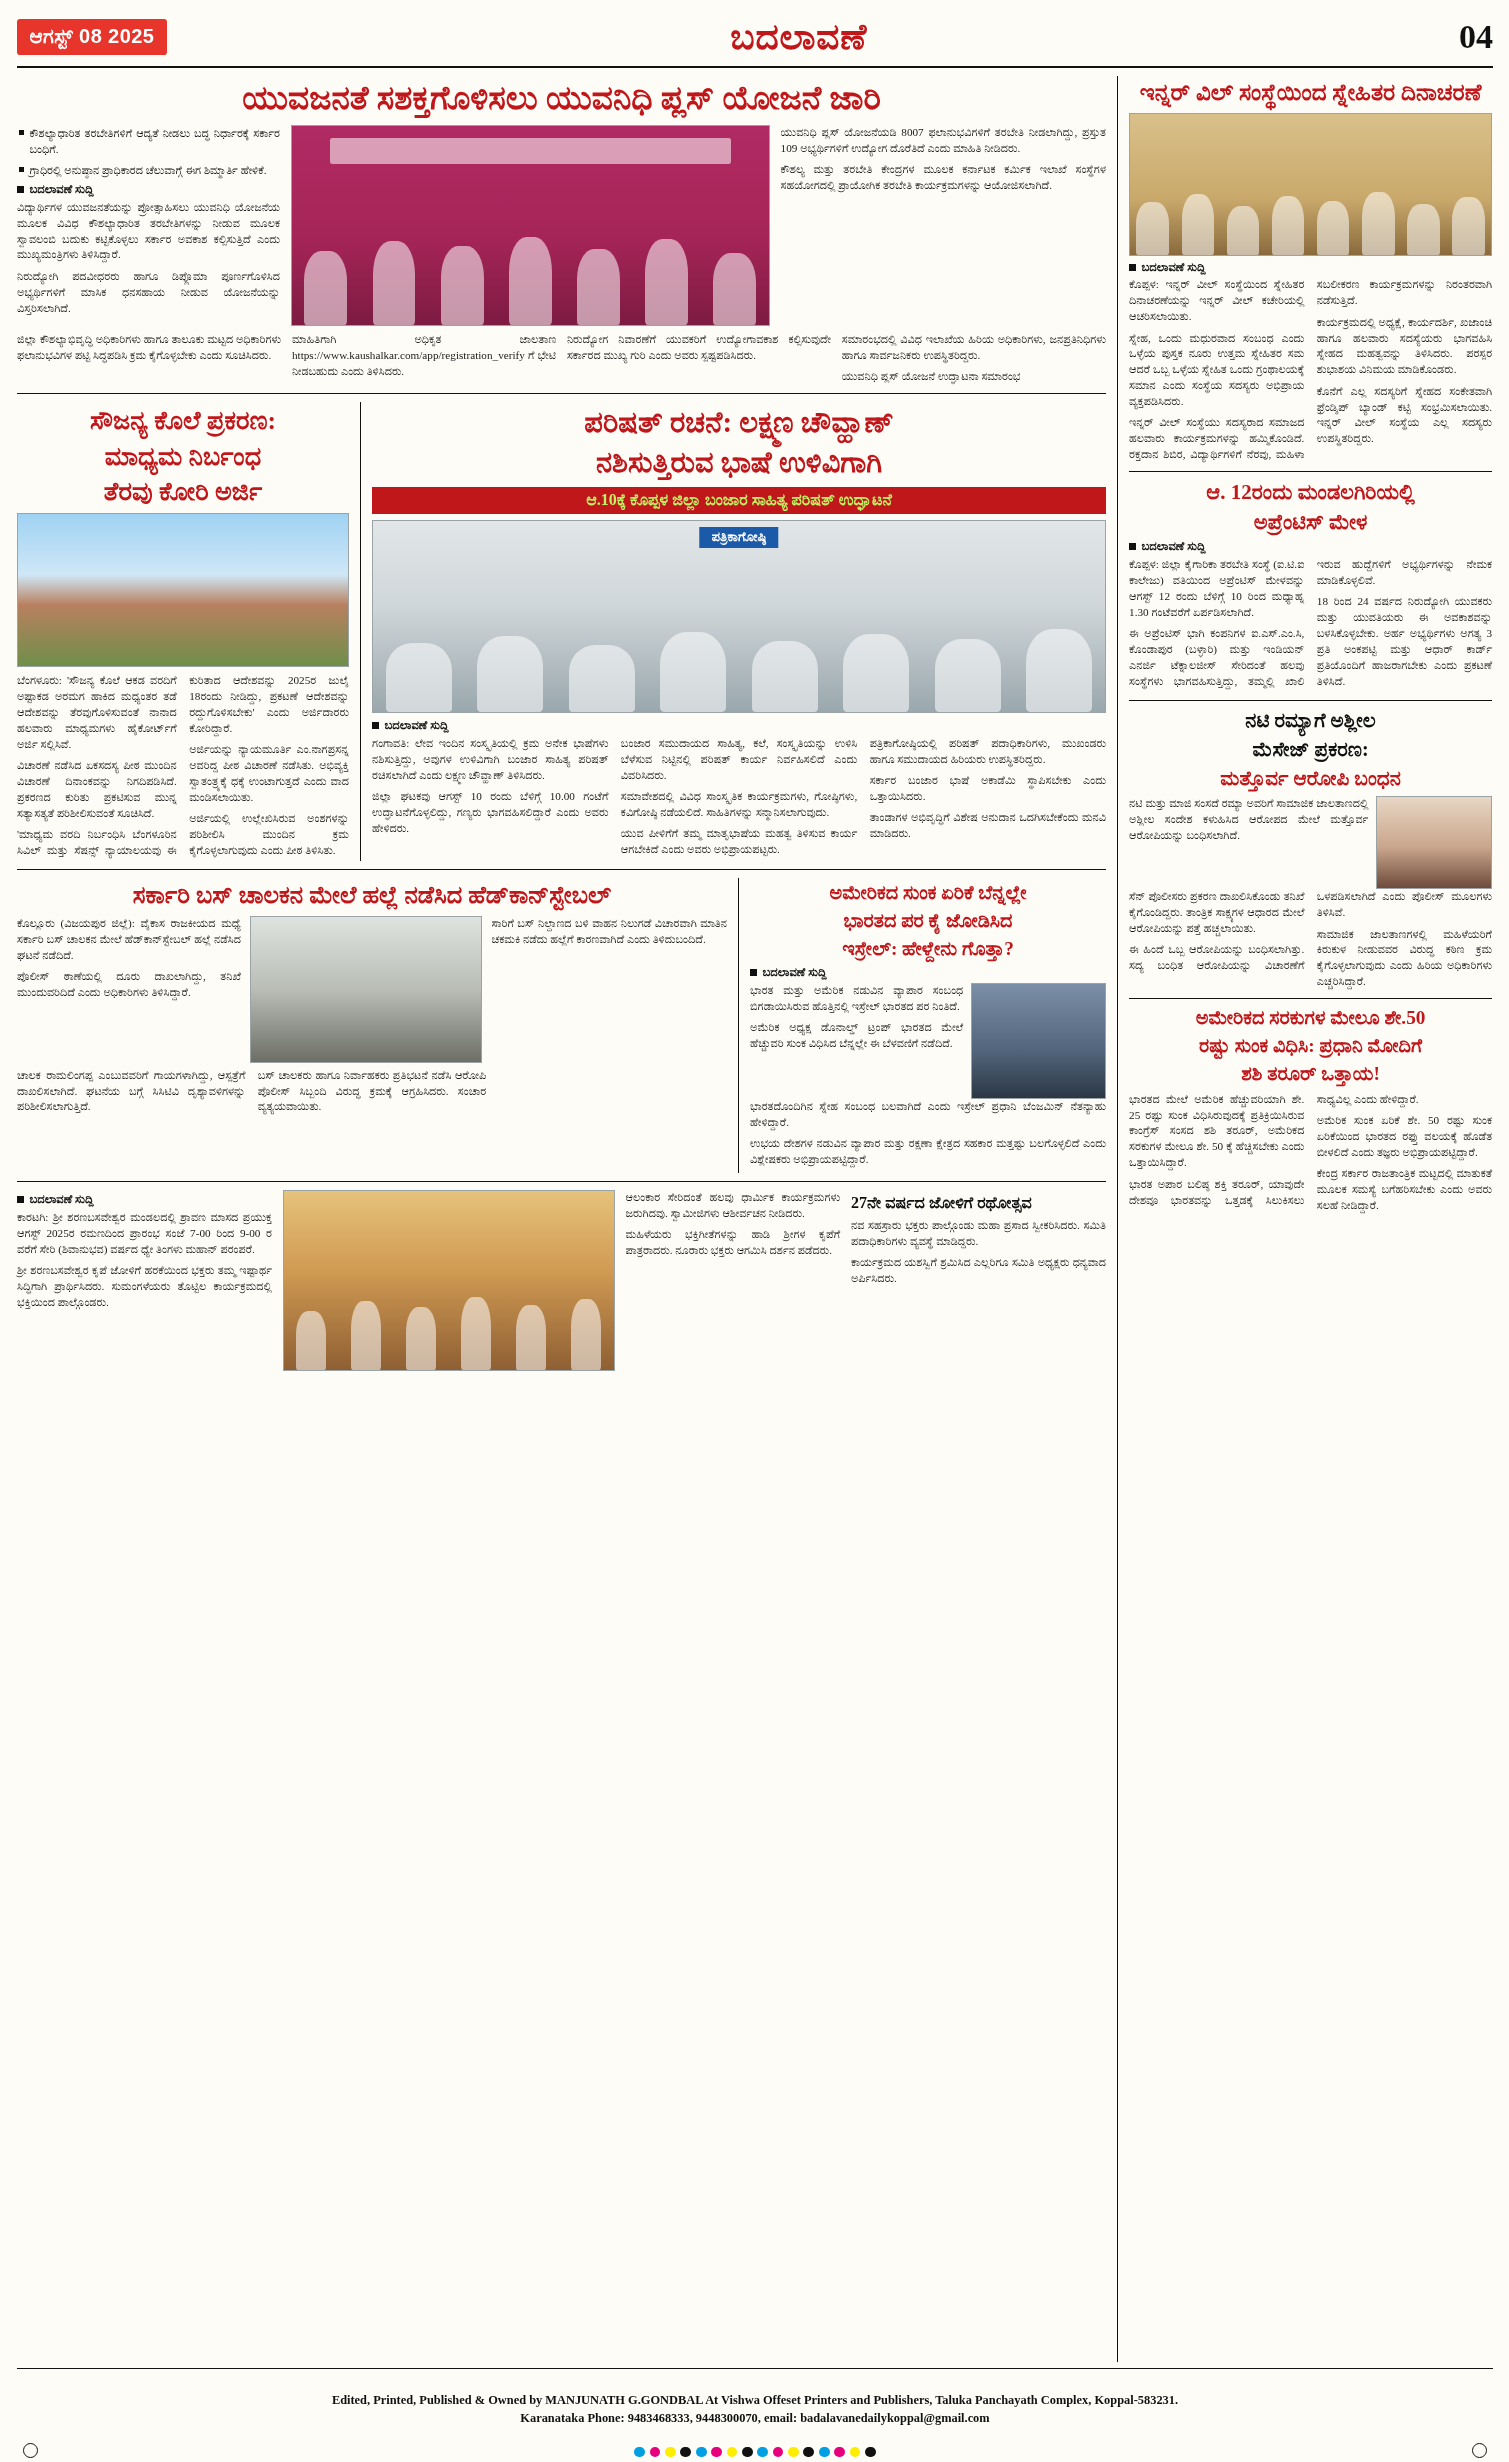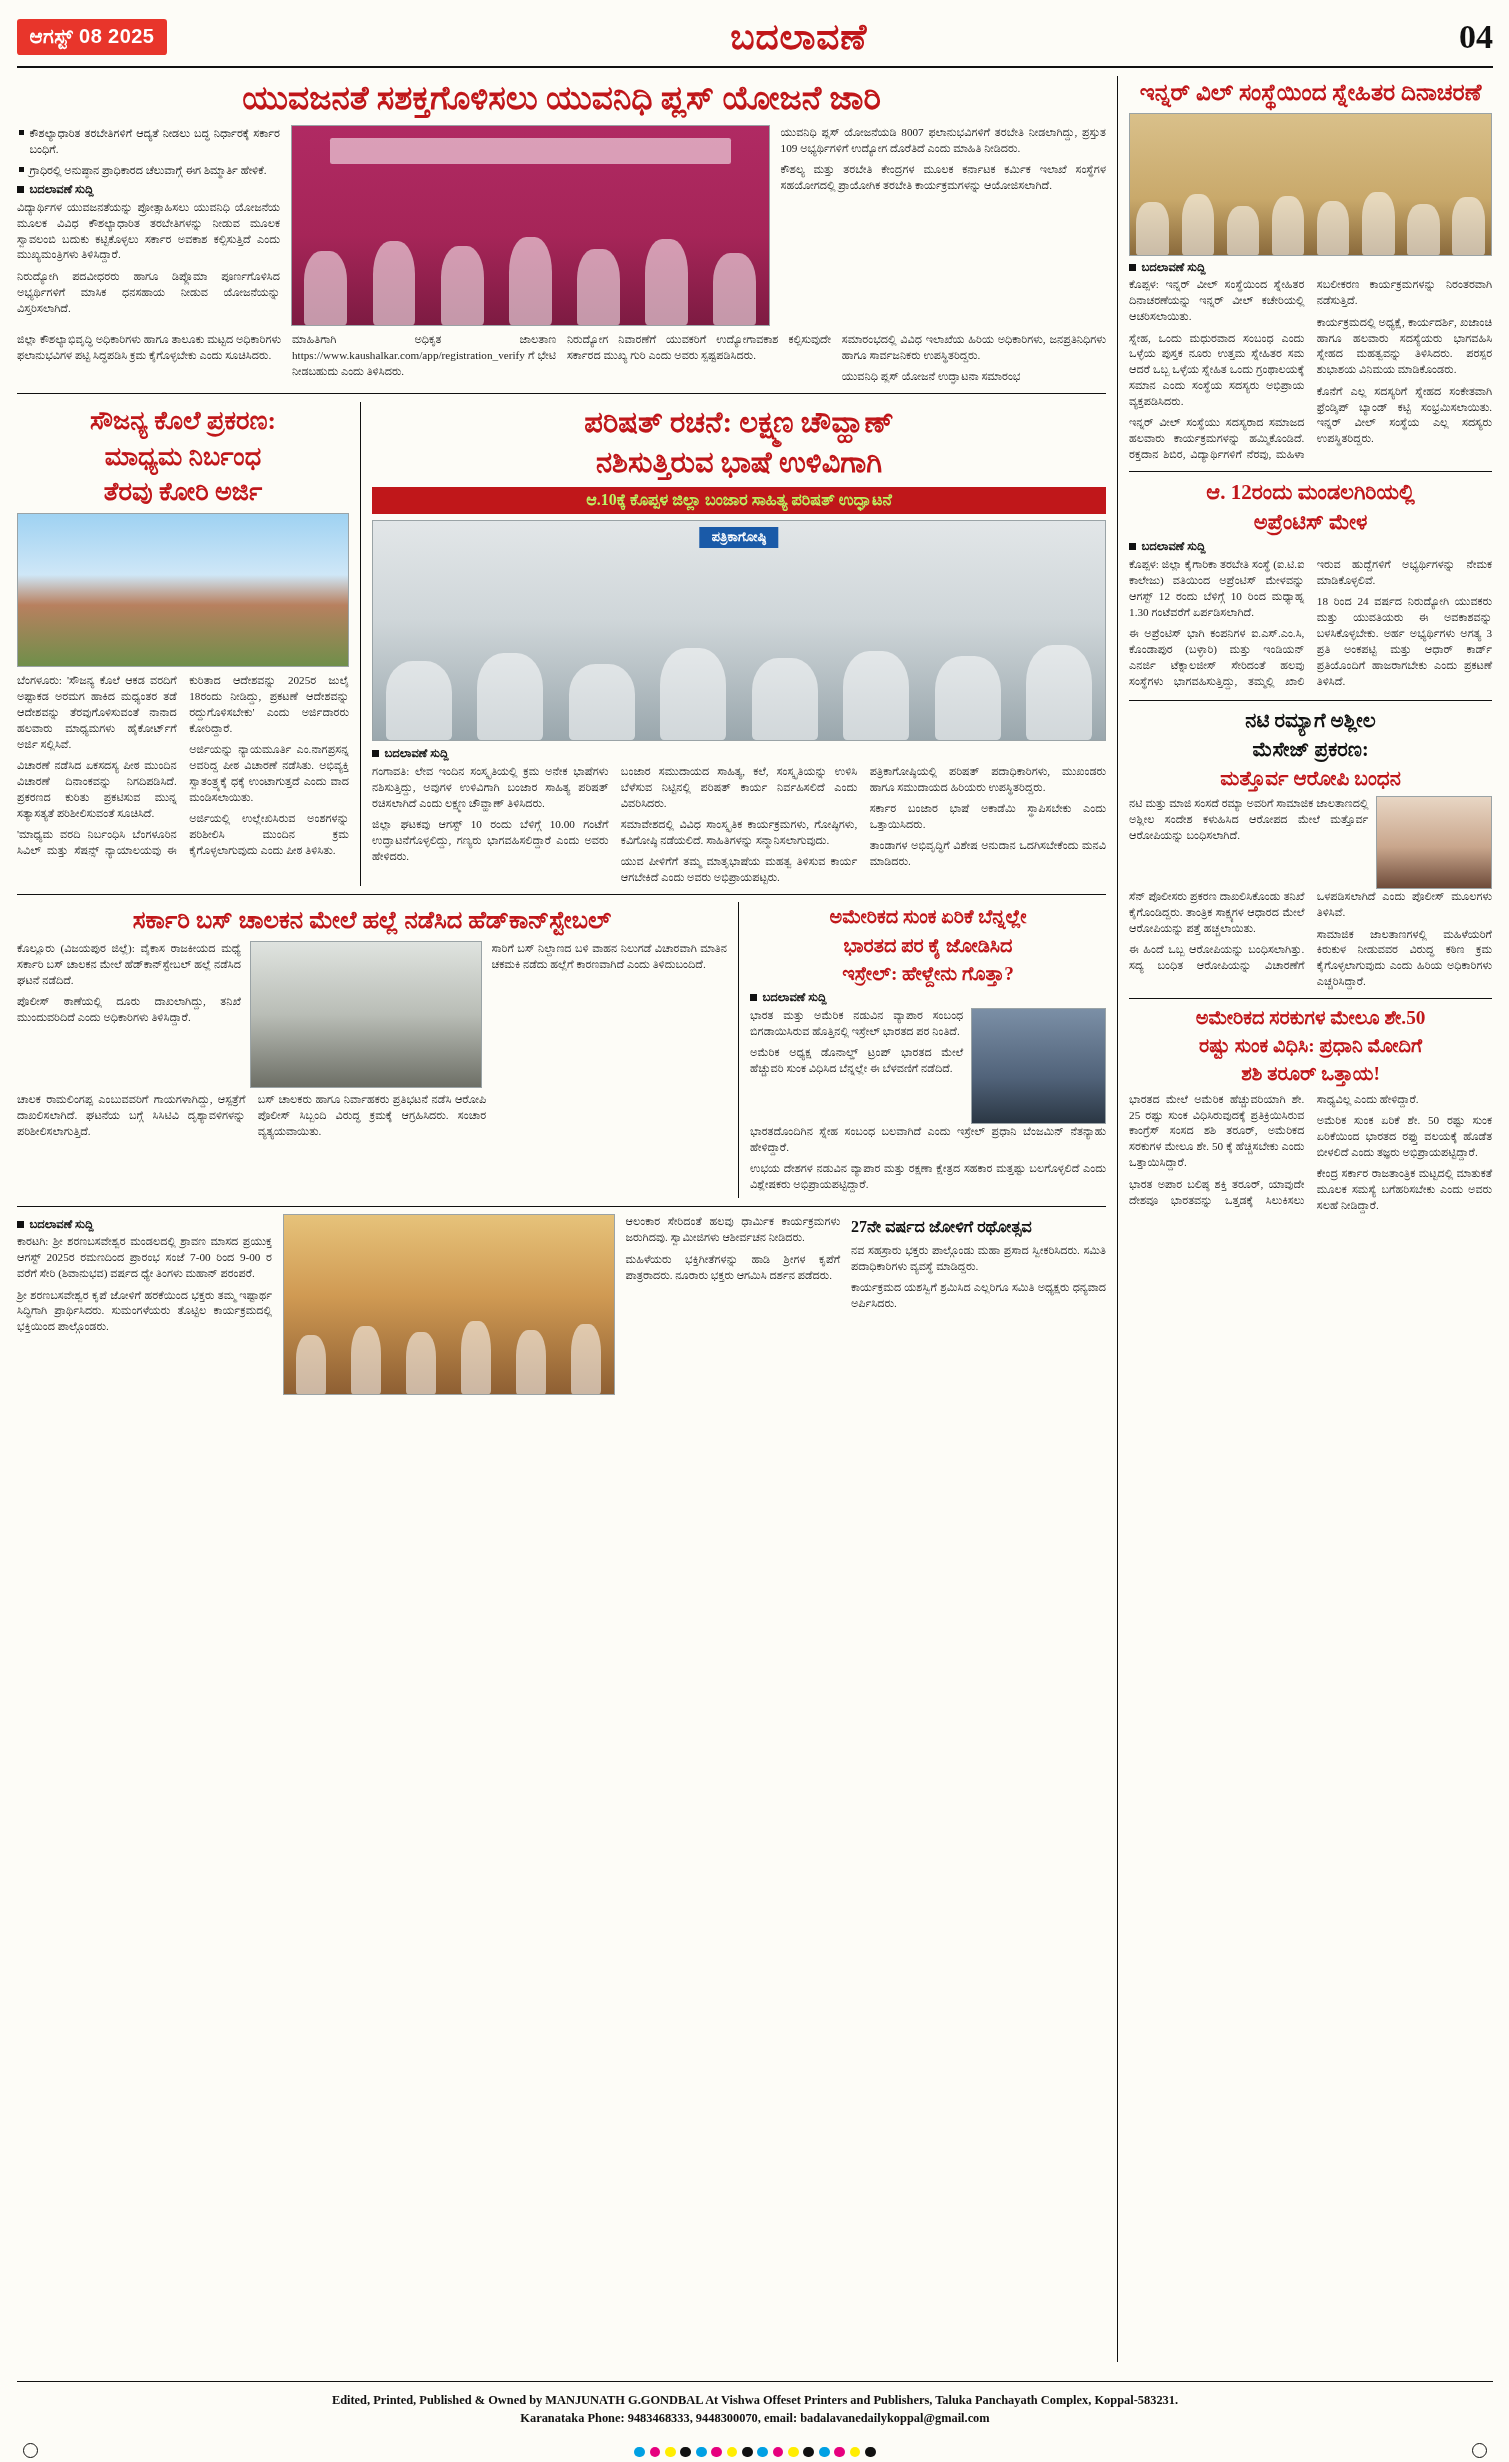--- a/index.html
+++ b/index.html
@@ -180,21 +180,21 @@
     height:13%;
     background:rgba(255,255,255,0.55);
     border-radius:2.3px;
   }
   hr.sep { border:0; border-top:1.5px solid #111; margin:7.7px 0; }
 
   
   .footer {
     position:absolute; left:17px; right:17px; bottom:34px;
     border-top:1.5px solid #111;
-    padding-top:10px;
+    padding-top:23px;
     text-align:center;
     font-family:"Liberation Serif", serif;
     font-weight:bold;
     font-size:12.4px;
     line-height:1.45;
   }
   .colorbar {
     position:absolute; left:0; right:0; bottom:0;
     height:20px;
     display:flex;
@@ -282,21 +282,21 @@
             <p class="txt">ಅರ್ಜಿಯಲ್ಲಿ ಉಲ್ಲೇಖಿಸಿರುವ ಅಂಶಗಳನ್ನು ಪರಿಶೀಲಿಸಿ ಮುಂದಿನ ಕ್ರಮ ಕೈಗೊಳ್ಳಲಾಗುವುದು ಎಂದು ಪೀಠ ತಿಳಿಸಿತು.</p>
           </div>
         </div>
 
         <div class="rule-v"></div>
 
         <div style="flex:1;">
           <h1 class="hl" style="font-size:29px;">ಪರಿಷತ್ ರಚನೆ: ಲಕ್ಷ್ಮಣ ಚೌವ್ಹಾಣ್</h1>
           <h1 class="hl" style="font-size:29px;">ನಶಿಸುತ್ತಿರುವ ಭಾಷೆ ಉಳಿವಿಗಾಗಿ</h1>
           <div class="bar-hl">ಆ.10ಕ್ಕೆ ಕೊಪ್ಪಳ ಜಿಲ್ಲಾ ಬಂಜಾರ ಸಾಹಿತ್ಯ ಪರಿಷತ್ ಉದ್ಘಾಟನೆ</div>
-          <div class="photo ph-press" style="width:100%; height:221px;">
+          <div class="photo ph-press" style="width:100%; height:193px;">
             <div style="position:absolute; top:6.2px; left:50%; transform:translateX(-50%); background:#1a5aa8; color:#fff; font-family:'Liberation Serif',serif; font-weight:bold; font-size:13px; padding:2.3px 12.4px;">ಪತ್ರಿಕಾಗೋಷ್ಠಿ</div>
             <div class="figpeople">
               <span style="height:60%"></span>
                 <span style="height:66%"></span>
                 <span style="height:58%"></span>
               <span style="height:70%"></span>
                 <span style="height:62%"></span>
                 <span style="height:68%"></span>
               <span style="height:64%"></span>
                 <span style="height:72%"></span>

